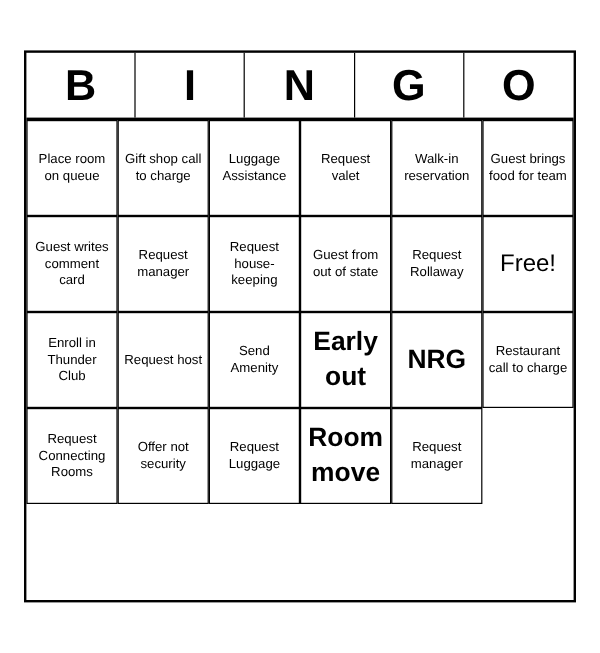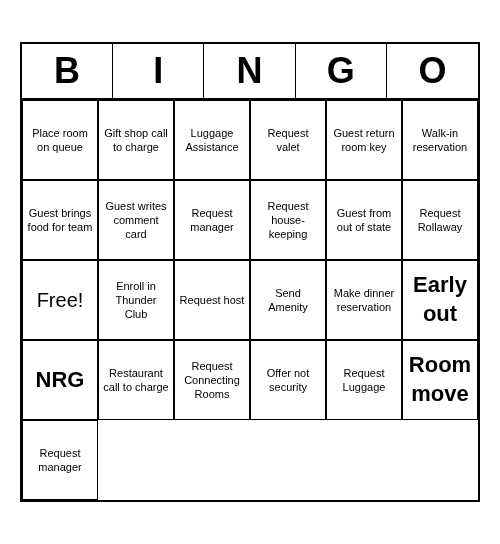--- a/index.html
+++ b/index.html
@@ -65,33 +65,31 @@
       <div class="bingo-letter">I</div>
       <div class="bingo-letter">N</div>
       <div class="bingo-letter">G</div>
       <div class="bingo-letter">O</div>
     </div>
   <div class="bingo-grid">
   <div class="bingo-cell">Place room on queue</div>
       <div class="bingo-cell">Gift shop call to charge</div>
       <div class="bingo-cell">Luggage Assistance</div>
       <div class="bingo-cell">Request valet</div>
-      <div class="bingo-cell">Guest return room key</div>
       <div class="bingo-cell">Walk-in reservation</div>
       <div class="bingo-cell">Guest brings food for team</div>
       <div class="bingo-cell">Guest writes comment card</div>
       <div class="bingo-cell">Request manager</div>
       <div class="bingo-cell">Request house-keeping</div>
       <div class="bingo-cell">Guest from out of state</div>
       <div class="bingo-cell">Request Rollaway</div>
       <div class="bingo-cell free">Free!</div>
       <div class="bingo-cell">Enroll in Thunder Club</div>
       <div class="bingo-cell">Request host</div>
       <div class="bingo-cell">Send Amenity</div>
-      <div class="bingo-cell">Make dinner reservation</div>
       <div class="bingo-cell large-text">Early out</div>
       <div class="bingo-cell large-text">NRG</div>
       <div class="bingo-cell">Restaurant call to charge</div>
       <div class="bingo-cell">Request Connecting Rooms</div>
       <div class="bingo-cell">Offer not security</div>
       <div class="bingo-cell">Request Luggage</div>
       <div class="bingo-cell large-text">Room move</div>
       <div class="bingo-cell">Request manager</div>
     </div>
 </div>

